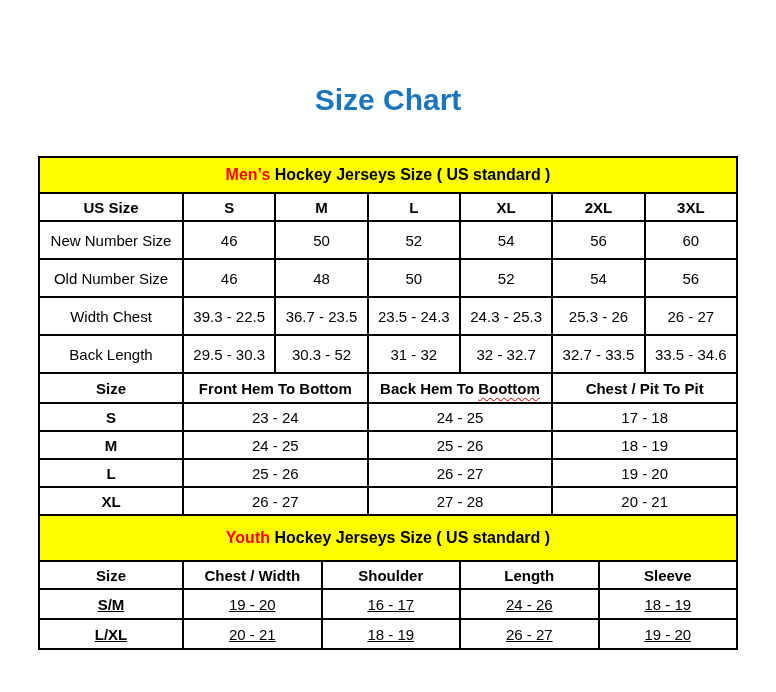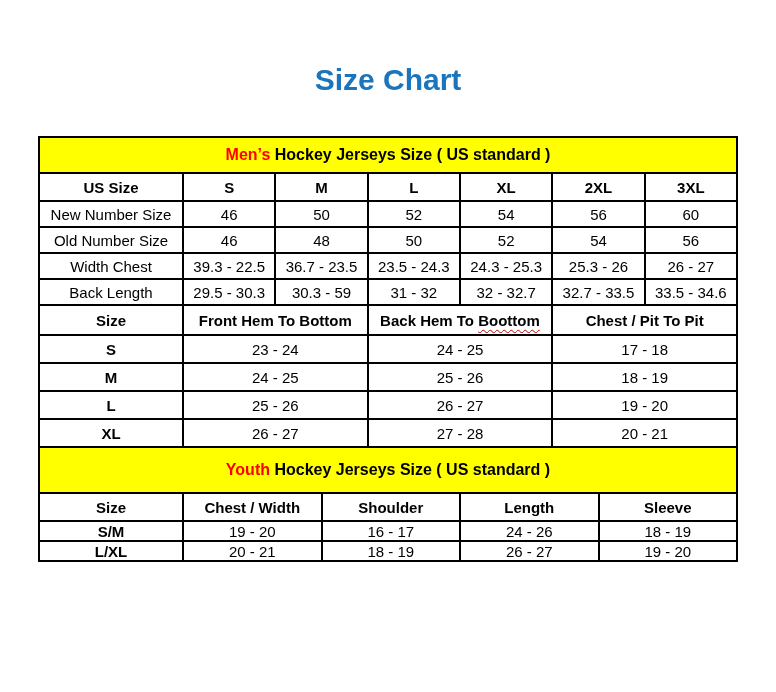--- a/index.html
+++ b/index.html
@@ -13,21 +13,21 @@
   .page {
     position: relative;
     width: 776px;
     height: 692px;
     background: #ffffff;
     font-family: "Liberation Sans", sans-serif;
     overflow: hidden;
   }
   .page-title {
     margin: 0;
-    padding-top: 62px;
+    padding-top: 82px;
     text-align: center;
     color: var(--blue);
     font-size: 30px;
     line-height: 36px;
     font-weight: bold;
     letter-spacing: 0px;
   }
   .tables-wrap {
     width: 700px;
     margin: 22px auto 0 auto;
@@ -53,26 +53,26 @@
     background: var(--yellow);
     font-weight: bold;
     font-size: 16px;
     height: 36px;
   }
   .band-highlight { color: var(--red); }
   .hdr { font-weight: bold; }
   .row-label { font-weight: normal; }
   .size-label { font-weight: bold; }
   .mens-table .hdr-row td { height: 28px; }
-  .mens-table .data-row td { height: 26px; }
+  .mens-table .data-row td { height: 38px; }
   .womens-table .hdr-row td { height: 30px; }
   .womens-table .data-row td { height: 28px; }
   .youth-table .band-cell { height: 46px; }
   .youth-table .hdr-row td { height: 28px; }
-  .youth-table .data-row td { height: 20px; }
+  .youth-table .data-row td { height: 30px; text-decoration: underline; }
   .wavy {
     text-decoration-line: underline;
     text-decoration-style: wavy;
     text-decoration-color: #c00000;
     text-decoration-thickness: 1px;
     text-underline-offset: 3px;
   }
 </style>
 </head>
 <body>
@@ -131,21 +131,21 @@
         <td>39.3 - 22.5</td>
         <td>36.7 - 23.5</td>
         <td>23.5 - 24.3</td>
         <td>24.3 - 25.3</td>
         <td>25.3 - 26</td>
         <td>26 - 27</td>
       </tr>
       <tr class="data-row">
         <td class="row-label">Back Length</td>
         <td>29.5 - 30.3</td>
-        <td>30.3 - 59</td>
+        <td>30.3 - 52</td>
         <td>31 - 32</td>
         <td>32 - 32.7</td>
         <td>32.7 - 33.5</td>
         <td>33.5 - 34.6</td>
       </tr>
     </tbody>
       </table>
 
     <table class="womens-table">
       <colgroup>

